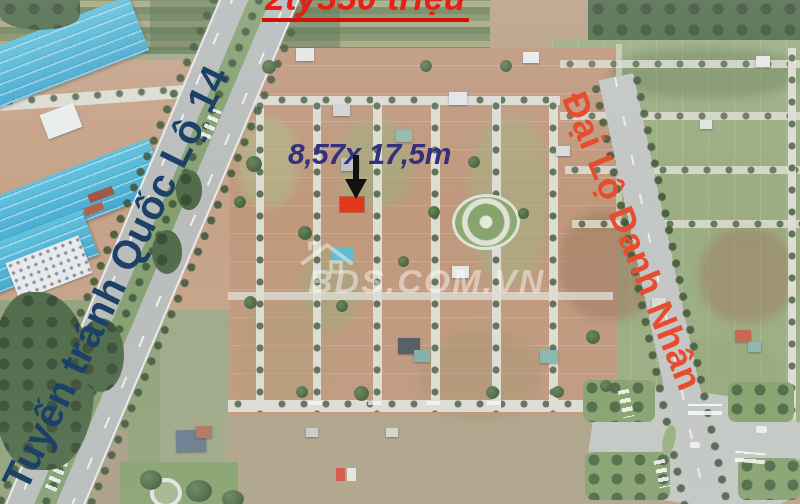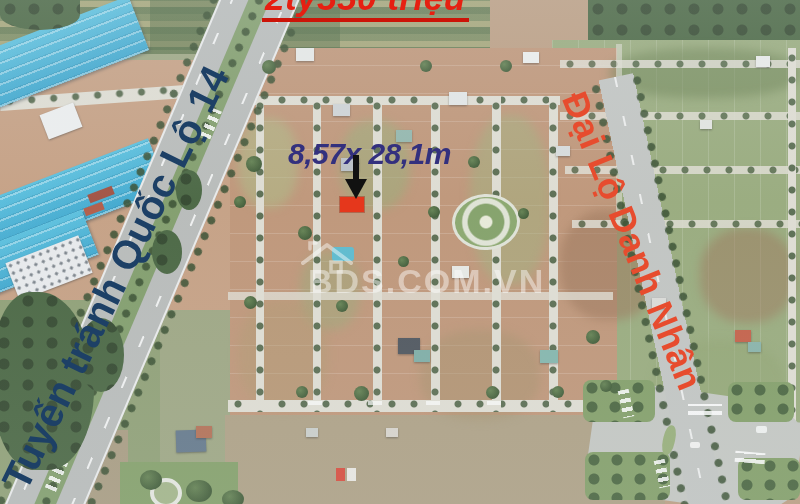--- a/index.html
+++ b/index.html
@@ -23,21 +23,21 @@
   #roadL{background:#b6b9b7;}
   #roadL .edge{position:absolute;left:0;right:0;height:2px;background:rgba(255,255,255,.7);}
   #roadL .lane{position:absolute;left:0;right:0;height:2px;background:repeating-linear-gradient(90deg,rgba(255,255,255,.8) 0 12px,transparent 12px 44px);}
   #roadL .median{position:absolute;left:0;right:0;top:36%;height:28%;background:#7d9a66;}
   
   .lbl{white-space:nowrap;font-weight:bold;}
   #price{font-size:35px;font-style:italic;color:#e62012;border-bottom:4px solid #cc1408;line-height:1.05;padding:0 3px 1px 3px;letter-spacing:.5px;}
   #lblL{font-size:40px;color:#1d4066;transform-origin:0 100%;transform:rotate(-64deg);letter-spacing:.5px;}
   #lblR{font-size:36px;color:#e74c2e;transform-origin:0 0;transform:rotate(68deg);letter-spacing:.5px;}
   #lblSize{font-size:30px;font-style:italic;color:#33307e;letter-spacing:-.5px;}
-  #wmText{font-size:34px;font-weight:bold;color:rgba(255,255,255,.45);letter-spacing:2px;white-space:nowrap;}
+  #wmText{font-size:34px;font-weight:bold;color:rgba(255,255,255,.45);letter-spacing:2px;white-space:nowrap;font-style:italic;}
 </style>
 </head>
 <body>
 
 <div id="stage">
 
   <div class="a" style="left:0;top:0;width:800px;height:504px;background:#b99a7d;"></div>
   <div class="a" style="left:0;top:0;width:490px;height:54px;background-color:#8a9a6e;background-image:repeating-linear-gradient(0deg,rgba(70,95,55,.55) 0 7px,rgba(185,170,120,.5) 7px 13px,rgba(105,120,75,.5) 13px 20px);"></div>
   <div class="a" style="left:150px;top:0;width:190px;height:50px;background:rgba(66,96,56,.45);"></div>
   <div class="a cluster" style="left:588px;top:0;width:212px;height:44px;"></div>
@@ -187,20 +187,20 @@
       <polyline points="3,23 27,5 51,23" fill="none" stroke="#ffffff" stroke-width="4" stroke-linejoin="round" stroke-linecap="round"></polyline>
       <polyline points="10,9 10,3 16,3" fill="none" stroke="#ffffff" stroke-width="3.5" stroke-linecap="round"></polyline>
       <rect x="31" y="22" width="10" height="10" fill="none" stroke="#ffffff" stroke-width="3.5"></rect>
     </svg>
     <div id="wmText" style="position:absolute;left:10px;top:22px;">BDS.COM.VN</div>
   </div>
 
   <div class="a lbl" id="price" style="left:262px;top:-20px;z-index:10;">2ty550 triệu</div>
   <div class="a lbl" id="lblL" style="left:34px;top:452px;z-index:10;">Tuyến tránh Quốc Lộ 14</div>
   <div class="a lbl" id="lblR" style="left:592px;top:86px;z-index:10;">Đại Lộ Danh Nhân</div>
-  <div class="a lbl" id="lblSize" style="left:288px;top:137px;z-index:10;">8,57x 28,1m</div>
+  <div class="a lbl" id="lblSize" style="left:288px;top:137px;z-index:10;">8,57x 17,5m</div>
   <svg class="a" width="30" height="46" viewBox="0 0 30 46" style="left:341px;top:155px;z-index:10;">
     <rect x="12" y="0" width="6" height="26" fill="#111111"></rect>
     <polygon points="4,24 26,24 15,44" fill="#111111"></polygon>
   </svg>
   <div class="a" style="left:340px;top:197px;width:24px;height:15px;background:#e5371c;box-shadow:0 0 0 1px rgba(150,30,10,.4);z-index:9;"></div>
 
 </div>
 
 </body></html>

